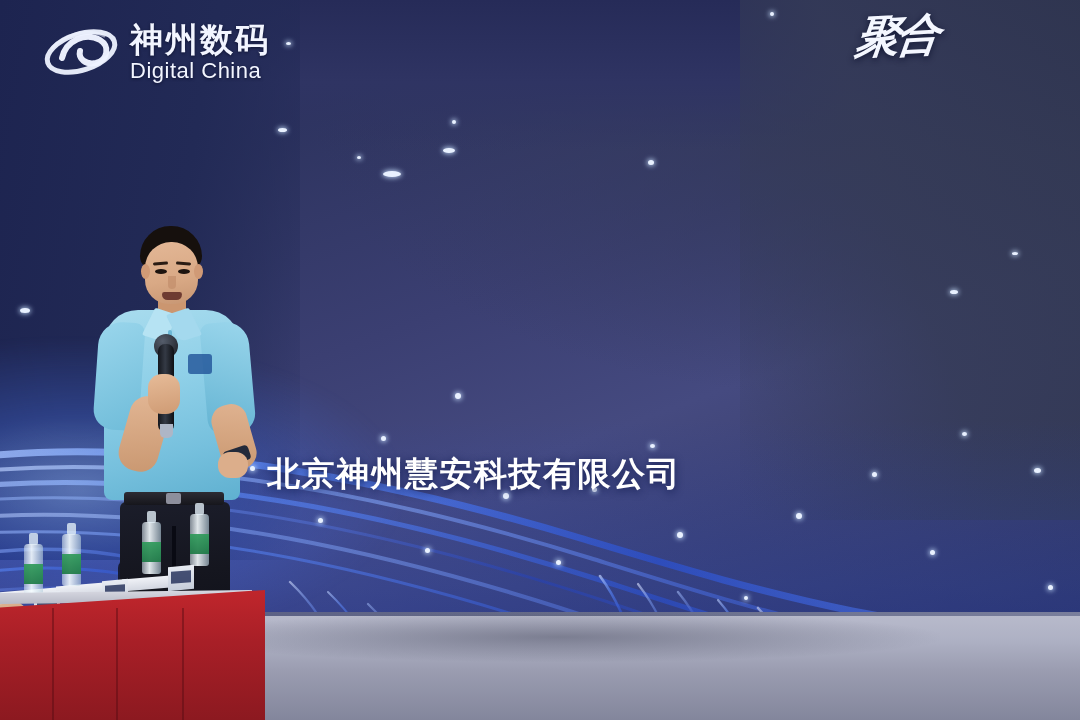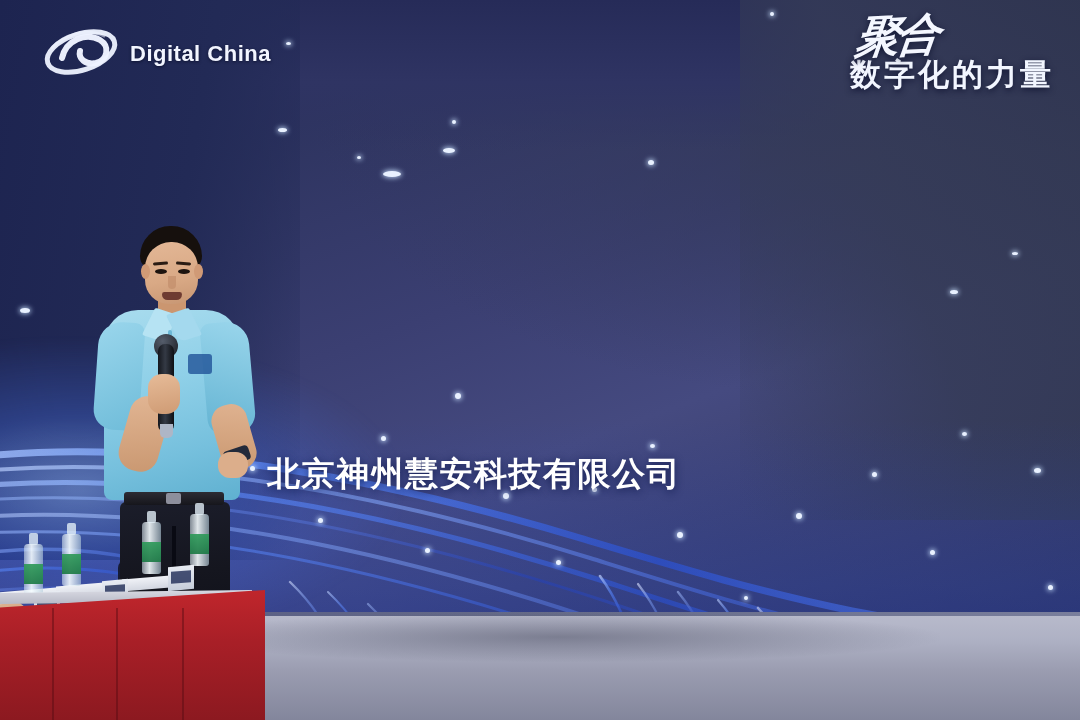--- a/index.html
+++ b/index.html
@@ -98,21 +98,21 @@
   .logo-text { line-height: 1; }
   .logo-cn {
     font-size: 33px;
     font-weight: bold;
     color: #f2f5ff;
     letter-spacing: 2px;
     text-shadow: 0 1px 3px rgba(10,14,40,.8);
   }
   .logo-en {
     font-size: 22px;
-    font-weight: bold;
+    font-weight: normal;
     color: #f2f5ff;
     letter-spacing: .5px;
     margin-top: 4px;
     text-shadow: 0 1px 3px rgba(10,14,40,.8);
   }
 
   
   .slogan-block {
     position: absolute;
     right: 26px; top: 16px;
@@ -483,27 +483,27 @@
     <div class="logo-mark">
       <svg width="78" height="68" viewBox="0 0 78 68">
         <g fill="none" stroke="#eef2ff" stroke-linecap="round">
           <ellipse cx="39" cy="34" rx="35" ry="18" transform="rotate(-18 39 34)" stroke-width="5" opacity="0.95"></ellipse>
           <path d="M20,40 C24,22 44,14 58,22 C68,28 66,42 54,45 C44,47 36,41 38,33" stroke-width="6" opacity="0.98"></path>
           <path d="M10,30 C22,16 46,10 62,18" stroke-width="3" opacity="0.55"></path>
         </g>
       </svg>
     </div>
     <div class="logo-text">
+      <div class="logo-cn">神州数码</div>
       <div class="logo-en">Digital China</div>
     </div>
   </div>
 
   <div class="slogan-block">
     <div class="slogan-brush">聚合</div>
-    <div class="slogan-sub">数字化的力量</div>
   </div>
 
   <div class="slide-company">北京神州慧安科技有限公司</div>
 
   <div class="bg-figure" style="left:118px; bottom:108px; width:40px; height:52px;"></div>
   <div class="bg-figure" style="left:162px; bottom:108px; width:26px; height:44px;"></div>
 
   <div class="floor">
     <div class="floor-edge"></div>
   </div>

